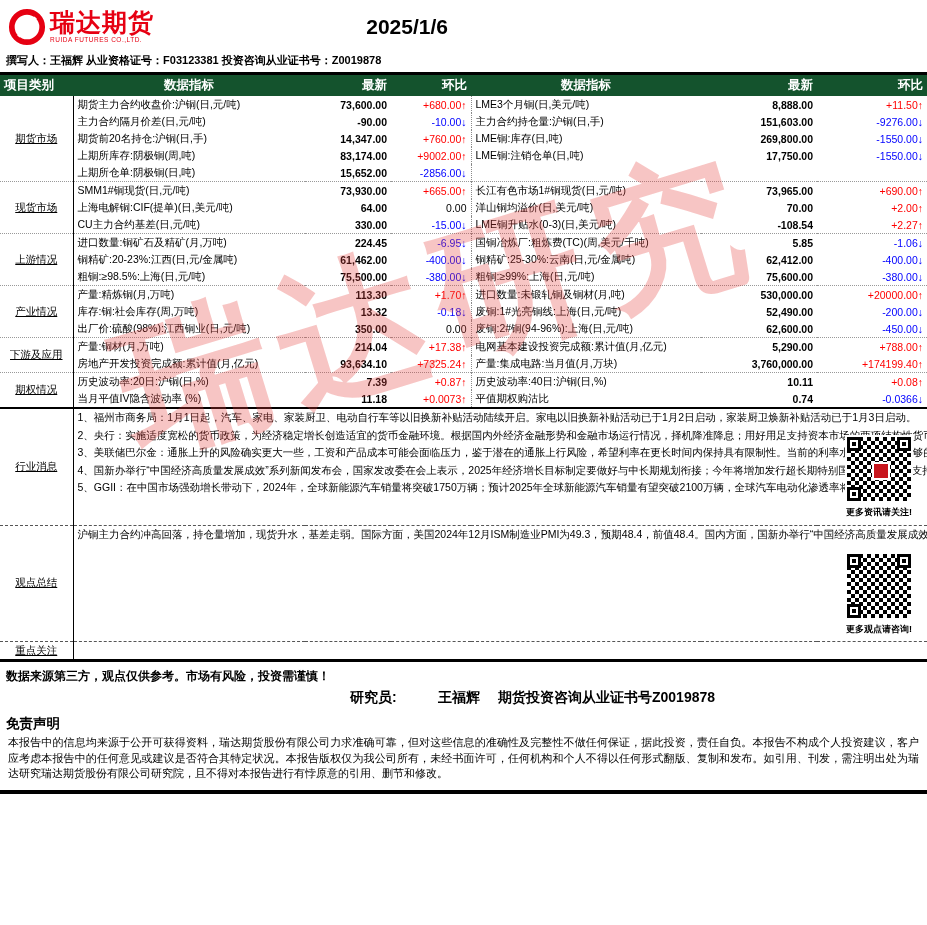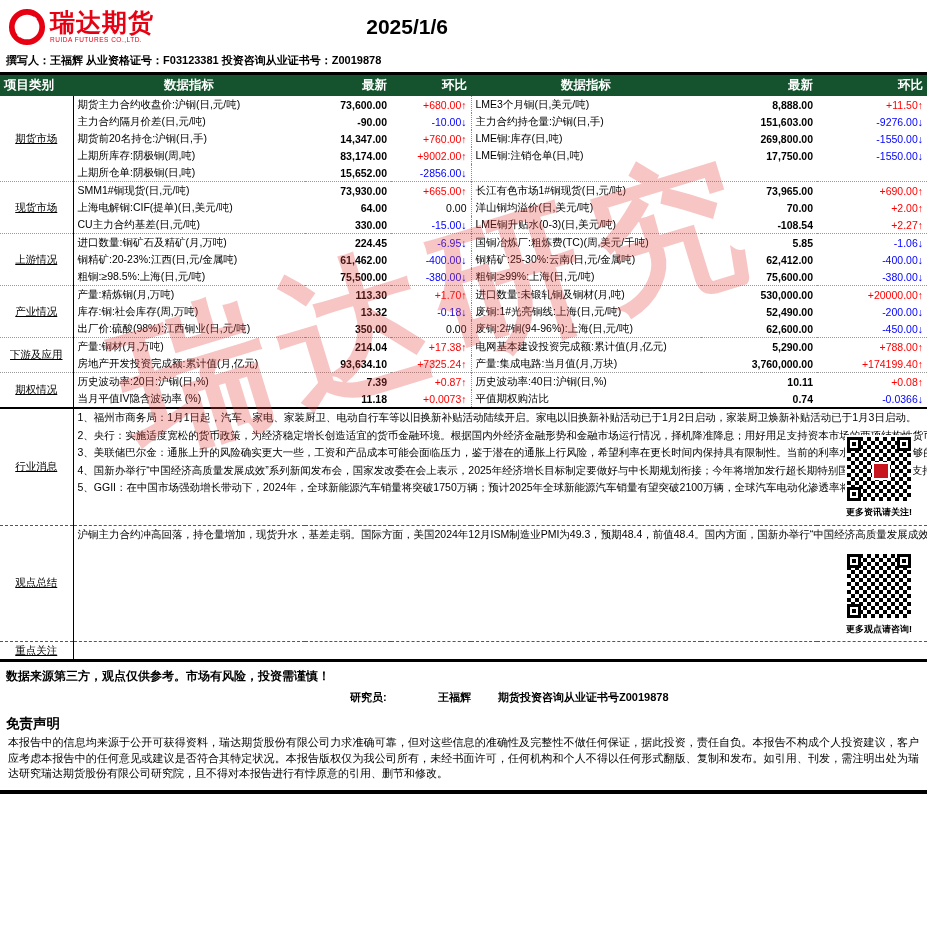--- a/index.html
+++ b/index.html
@@ -49,21 +49,21 @@
   .qr .m1{top:0;left:0;} .qr .m2{top:0;right:0;} .qr .m3{bottom:0;left:0;}
   .qr.red-center::before{content:"";position:absolute;left:25px;top:25px;width:14px;height:14px;
       background:#c8161e;border:2px solid #fff;z-index:2;}
   .qr-caption{font-size:9px;font-weight:bold;margin-top:3px;}
   
   .watermark{position:absolute;top:205px;left:110px;font-size:150px;font-weight:bold;
       color:rgba(228,62,58,0.30);transform:rotate(-17deg);letter-spacing:14px;
       z-index:4;pointer-events:none;white-space:nowrap;font-family:"Liberation Serif","DejaVu Serif",serif;}
   
   .note{font-size:12px;font-weight:bold;padding:6px 6px 2px 6px;}
-  .researchers{margin:2px 0 0 350px;font-size:11px;font-weight:bold;}
+  .researchers{margin:2px 0 0 350px;font-size:14px;font-weight:bold;}
   .res-row{display:flex;line-height:16px;}
   .res-role{width:88px;text-align:left;}
   .res-name{width:60px;}
   .res-cert{width:230px;}
   .res-extra{flex:1;}
   .disc-title{font-size:13.5px;font-weight:bold;padding:10px 6px 2px 6px;font-family:Liberation Mono, monospace;}
   .disc-text{font-size:11px;line-height:15.5px;padding:0 8px;text-align:justify;}
   .bottom-bar{height:4px;background:#000;margin-top:8px;}
 </style>
 </head>

